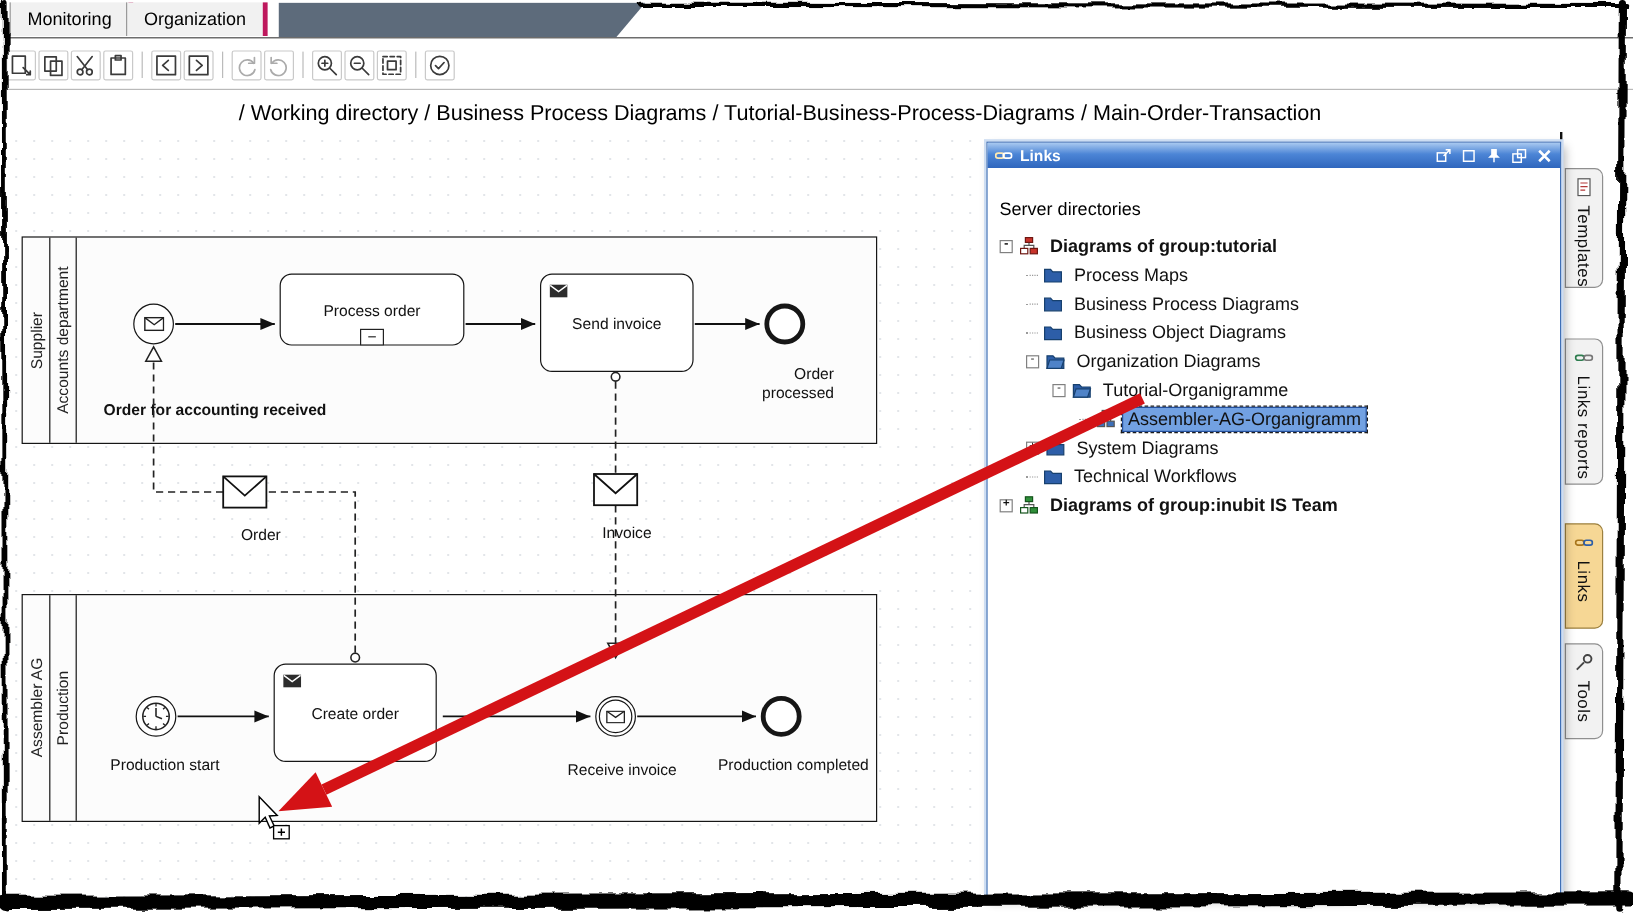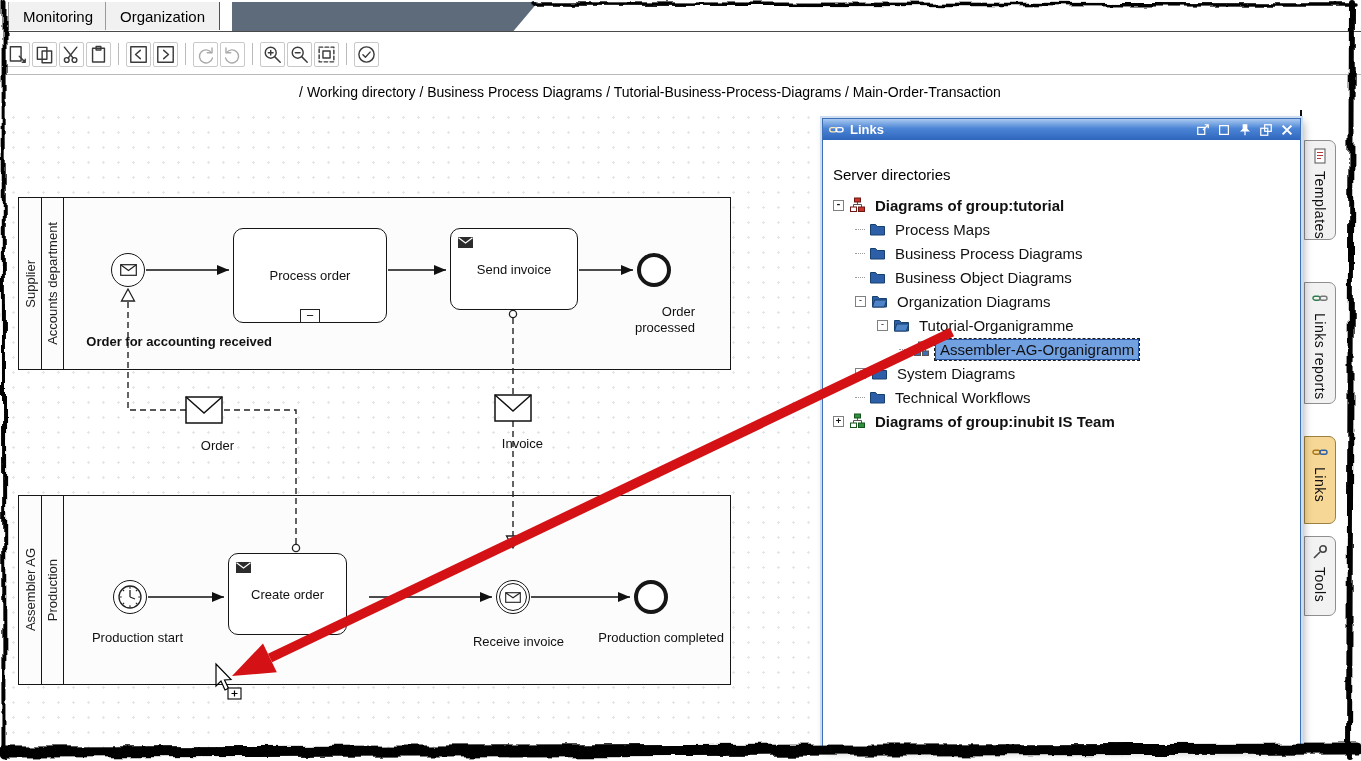--- a/index.html
+++ b/index.html
@@ -2,36 +2,36 @@
 <html><head>
 <meta charset="utf-8">
 <style>
   html,body{margin:0;padding:0;background:#fff;}
   .page{position:relative;width:1361px;height:761px;overflow:hidden;background:#fff;
         font-family:"Liberation Sans","DejaVu Sans",sans-serif;color:#111;}
 
   
   .tabbar{position:absolute;left:6px;top:2px;height:29px;right:0;border-bottom:1px solid #4a4a4a;background:#fff;}
   .wtab{position:absolute;top:0;height:28px;display:flex;align-items:center;justify-content:center;
-        background:#f1f1f1;border-right:1px solid #be185d;border-left:1px solid #9a9a9a;
+        background:#f1f1f1;border-right:4px solid #be185d;border-left:1px solid #9a9a9a;
         font-size:15px;color:#000;padding:0 14px;box-sizing:border-box;cursor:default;}
   .tabfill{position:absolute;left:226px;top:0;width:306px;height:29px;background:#5d6b7b;
            clip-path:polygon(0 0,100% 0,92% 100%,0 100%);}
 
   
   .toolbar{position:absolute;left:4px;top:34px;height:40px;right:0;display:flex;align-items:center;
            border-bottom:1px solid #b9b9b9;background:#fff;}
   .tb-btn{width:25px;height:25px;margin:0 1px;border:1px solid #c9c9c9;background:#fff;padding:2px;border-radius:2px;}
   .tb-btn svg{width:100%;height:100%;}
   .tb-btn svg *{fill:none;stroke:#3b3b3b;stroke-width:1.2;stroke-linecap:round;stroke-linejoin:round;}
   .tb-btn.disabled svg *{stroke:#ababab;}
   .tb-sep{width:1px;height:22px;background:#bbb;margin:0 6px;display:inline-block;}
 
   
-  .breadcrumb{position:absolute;top:84px;left:0;width:1300px;text-align:center;font-size:14px;color:#000;}
+  .breadcrumb{position:absolute;top:84px;left:0;width:1300px;text-align:center;font-size:18px;color:#000;}
 
   
   .canvas{position:absolute;left:6px;top:110px;width:1294px;height:638px;background:#fff;
           background-image:radial-gradient(circle,#e2e5e9 1px,transparent 1.2px);background-size:15px 15px;
           border-right:1.5px solid #111;}
 
   
   .pool{position:absolute;border:1.6px solid #161616;background:#fcfcfc;box-sizing:border-box;}
   .lane-band{position:absolute;top:0;bottom:0;width:22px;border-right:1.3px solid #161616;
              display:flex;align-items:center;justify-content:center;}
@@ -181,21 +181,21 @@
       <span class="vtext">Production</span>
     </div>
   </div>
 
   <div class="event" style="left:111px;top:253px;">
     <svg width="17" height="12" viewBox="0 0 17 12">
       <rect x="0.7" y="0.7" width="15.6" height="10.6" fill="#fff" stroke="#222" stroke-width="1.2"></rect>
       <path d="M0.7 0.7 L8.5 6.6 L16.3 0.7" fill="none" stroke="#222" stroke-width="1.2"></path>
     </svg>
   </div>
-  <div class="task" style="left:233px;top:228px;width:154px;height:95px;">
+  <div class="task" style="left:233px;top:228px;width:154px;height:60px;">
     <span>Process order</span>
     <div class="sub-marker">−</div>
   </div>
   <div class="task" style="left:450px;top:228px;width:128px;height:82px;">
     <span class="msg-corner">
       <svg width="15" height="11" viewBox="0 0 15 11">
           <rect width="15" height="11" fill="#2c2c2c"></rect>
           <path d="M0.5 0.8 L7.5 6 L14.5 0.8" stroke="#fff" fill="none" stroke-width="1.2"></path>
         </svg>
     </span>
@@ -203,21 +203,21 @@
   </div>
   <div class="event end" style="left:637px;top:253px;"></div>
 
   <div class="event" style="left:113px;top:580px;">
     <svg width="26" height="26" viewBox="0 0 26 26">
       <circle cx="13" cy="13" r="11" fill="#fff" stroke="#222" stroke-width="1.3"></circle>
       <path d="M13 13 L13 6 M13 13 L18 15" stroke="#222" stroke-width="1.3" fill="none"></path>
       <path d="M13 2.5v2.2 M13 21.3v2.2 M2.5 13h2.2 M21.3 13h2.2 M5.6 5.6l1.5 1.5 M18.9 18.9l1.5 1.5 M5.6 20.4l1.5-1.5 M18.9 7.1l1.5-1.5" stroke="#222" stroke-width="1.1"></path>
     </svg>
   </div>
-  <div class="task" style="left:228px;top:553px;width:119px;height:82px;">
+  <div class="task" style="left:228px;top:553px;width:136px;height:82px;">
     <span class="msg-corner">
       <svg width="15" height="11" viewBox="0 0 15 11">
           <rect width="15" height="11" fill="#2c2c2c"></rect>
           <path d="M0.5 0.8 L7.5 6 L14.5 0.8" stroke="#fff" fill="none" stroke-width="1.2"></path>
         </svg>
     </span>
     <span>Create order</span>
   </div>
   <div class="event" style="left:496px;top:580px;">
     <span class="inner-ring">

